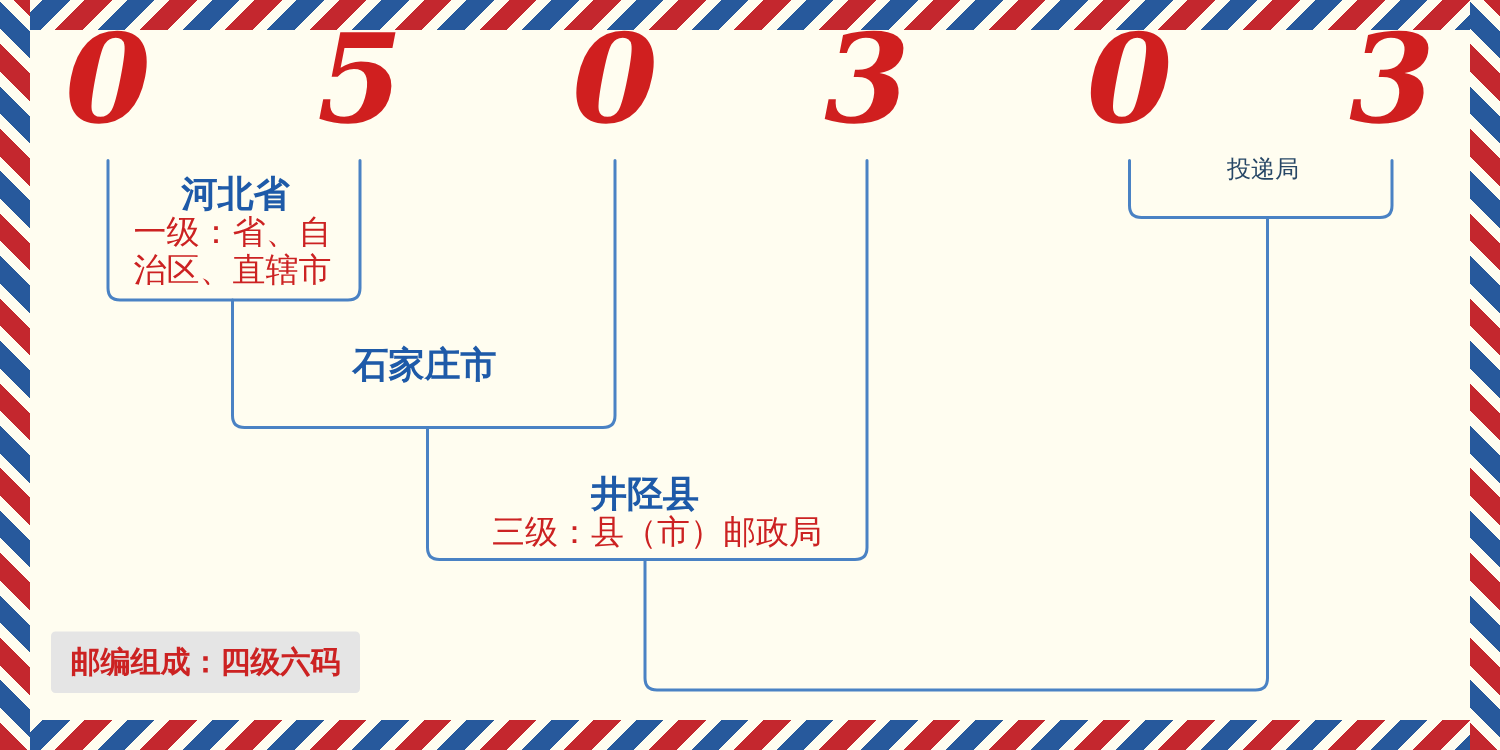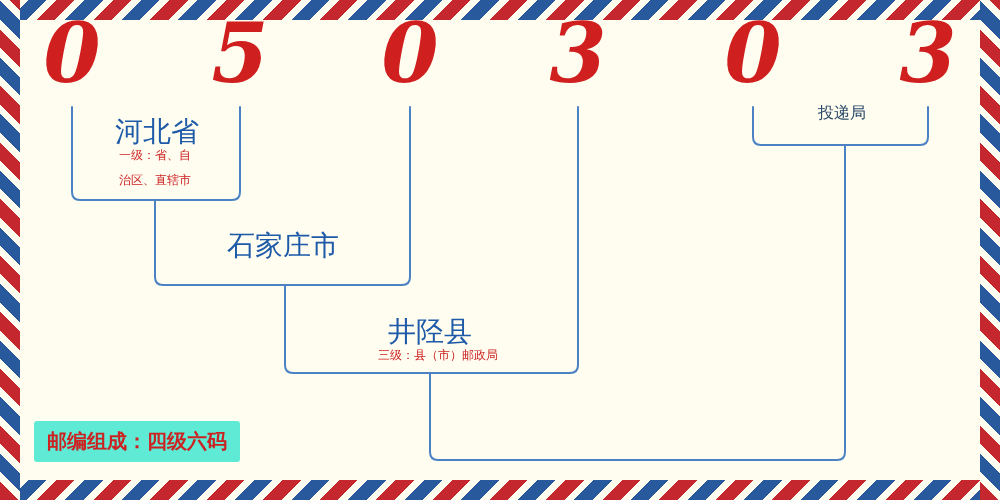--- a/index.html
+++ b/index.html
@@ -49,38 +49,38 @@
   svg.lines { position:absolute; left:0; top:0; pointer-events:none; }
   svg.lines path {
     fill:none;
     stroke: var(--line-blue,#4a82c4);
     stroke-width:2;
     stroke-linecap:round;
   }
 
   
   .lbl { position:absolute; transform:translateX(-50%); white-space:nowrap; }
-  .blue-name { color:var(--label-blue,#1e5aa8); font-weight:normal; font-size:28px; }
+  .blue-name { color:var(--label-blue,#1e5aa8); font-weight:bold; font-size:24px; }
   .navy-name { color:var(--label-navy,#274766); font-weight:normal; font-size:16px; }
-  .red-note  { color:var(--annotation-red,#cc2222); font-size:12px;
+  .red-note  { color:var(--annotation-red,#cc2222); font-size:22px;
                text-align:center; white-space:pre-line; line-height:25px; }
 
   .lbl-hebei-name { left:157px; top:113px; }
   .lbl-hebei-desc { left:155px; top:143px; }
   .lbl-sjz-name   { left:283px; top:227px; }
   .lbl-sjz-desc   { left:283px; top:257px; }
   .lbl-jx-name    { left:430px; top:313px; }
   .lbl-jx-desc    { left:438px; top:343px; }
   .lbl-l4-name    { left:634px; top:392px; }
   .lbl-l4-desc    { left:646px; top:424px; font-size:19px; }
   .lbl-delivery   { left:842px; top:103px; }
 
   .footer-badge {
     position:absolute; left:34px; top:421px;
-    background:#5eead4; border-radius:3px;
+    background:#e5e5e5; border-radius:3px;
     padding:7px 13px;
     color:var(--annotation-red,#cc2222);
     font-weight:bold; font-size:20px;
     white-space:nowrap;
   }
 </style>
 </head>
 <body>
 
 <div class="canvas">

